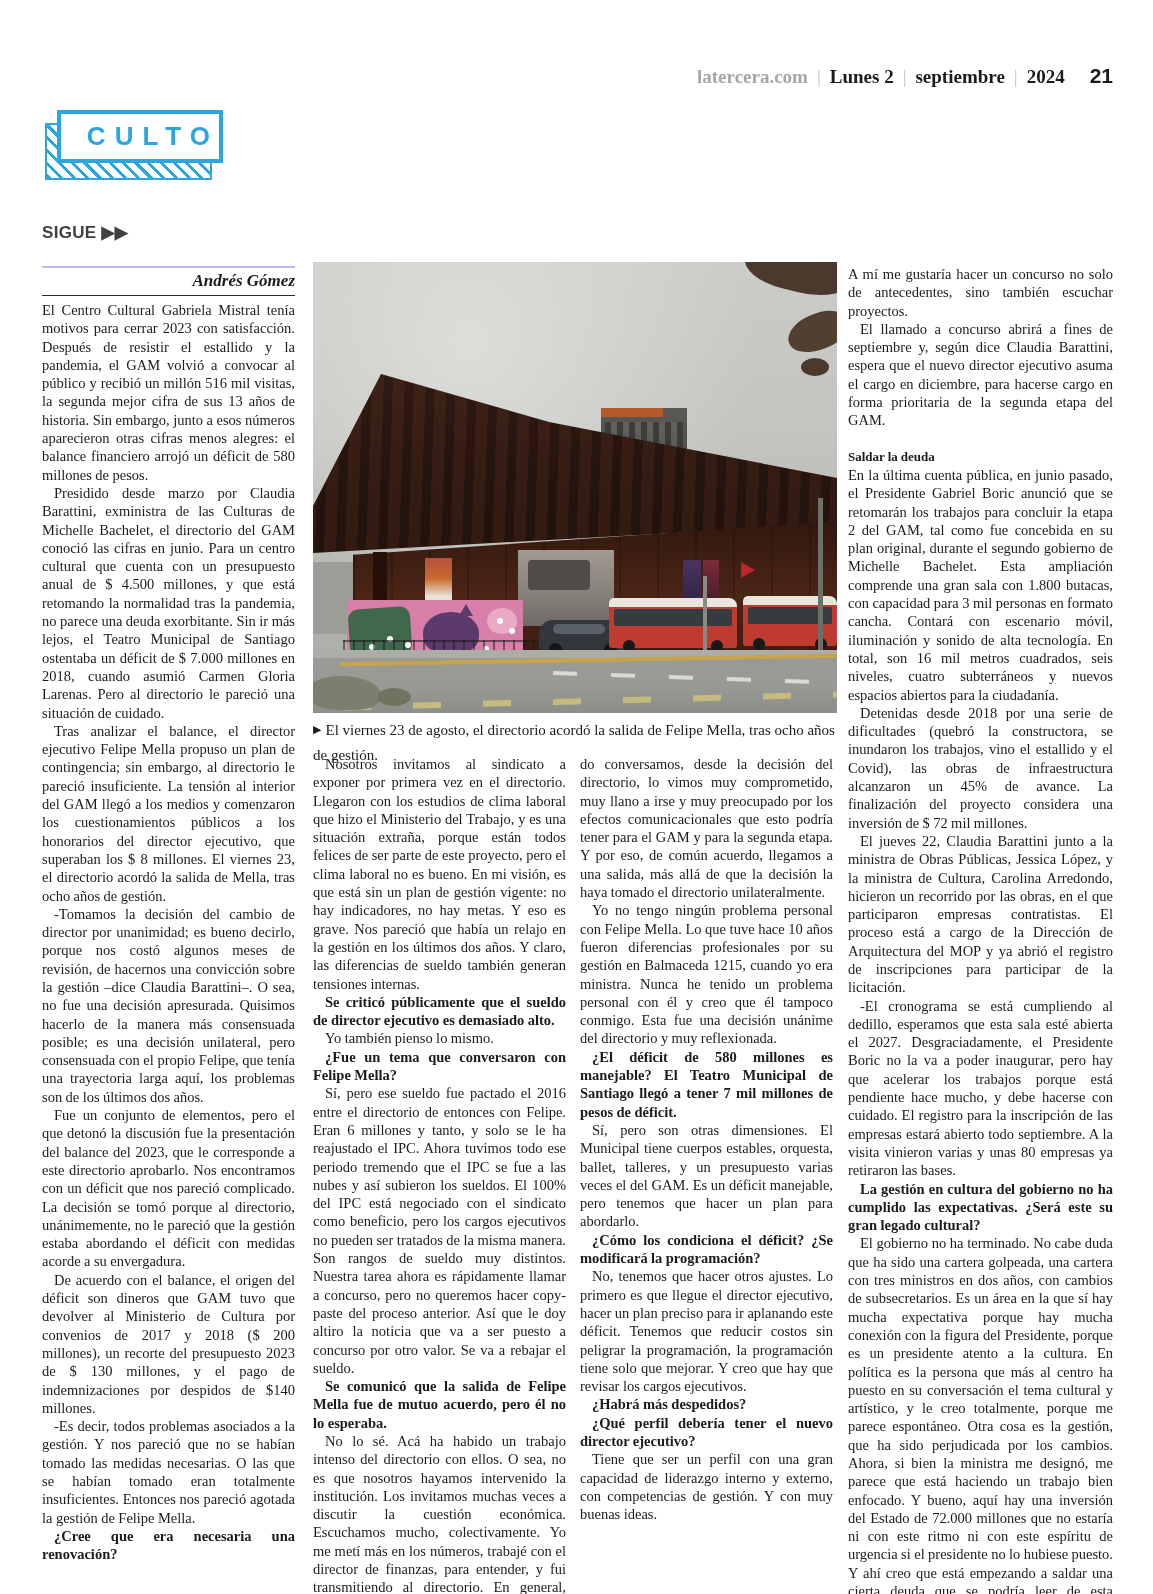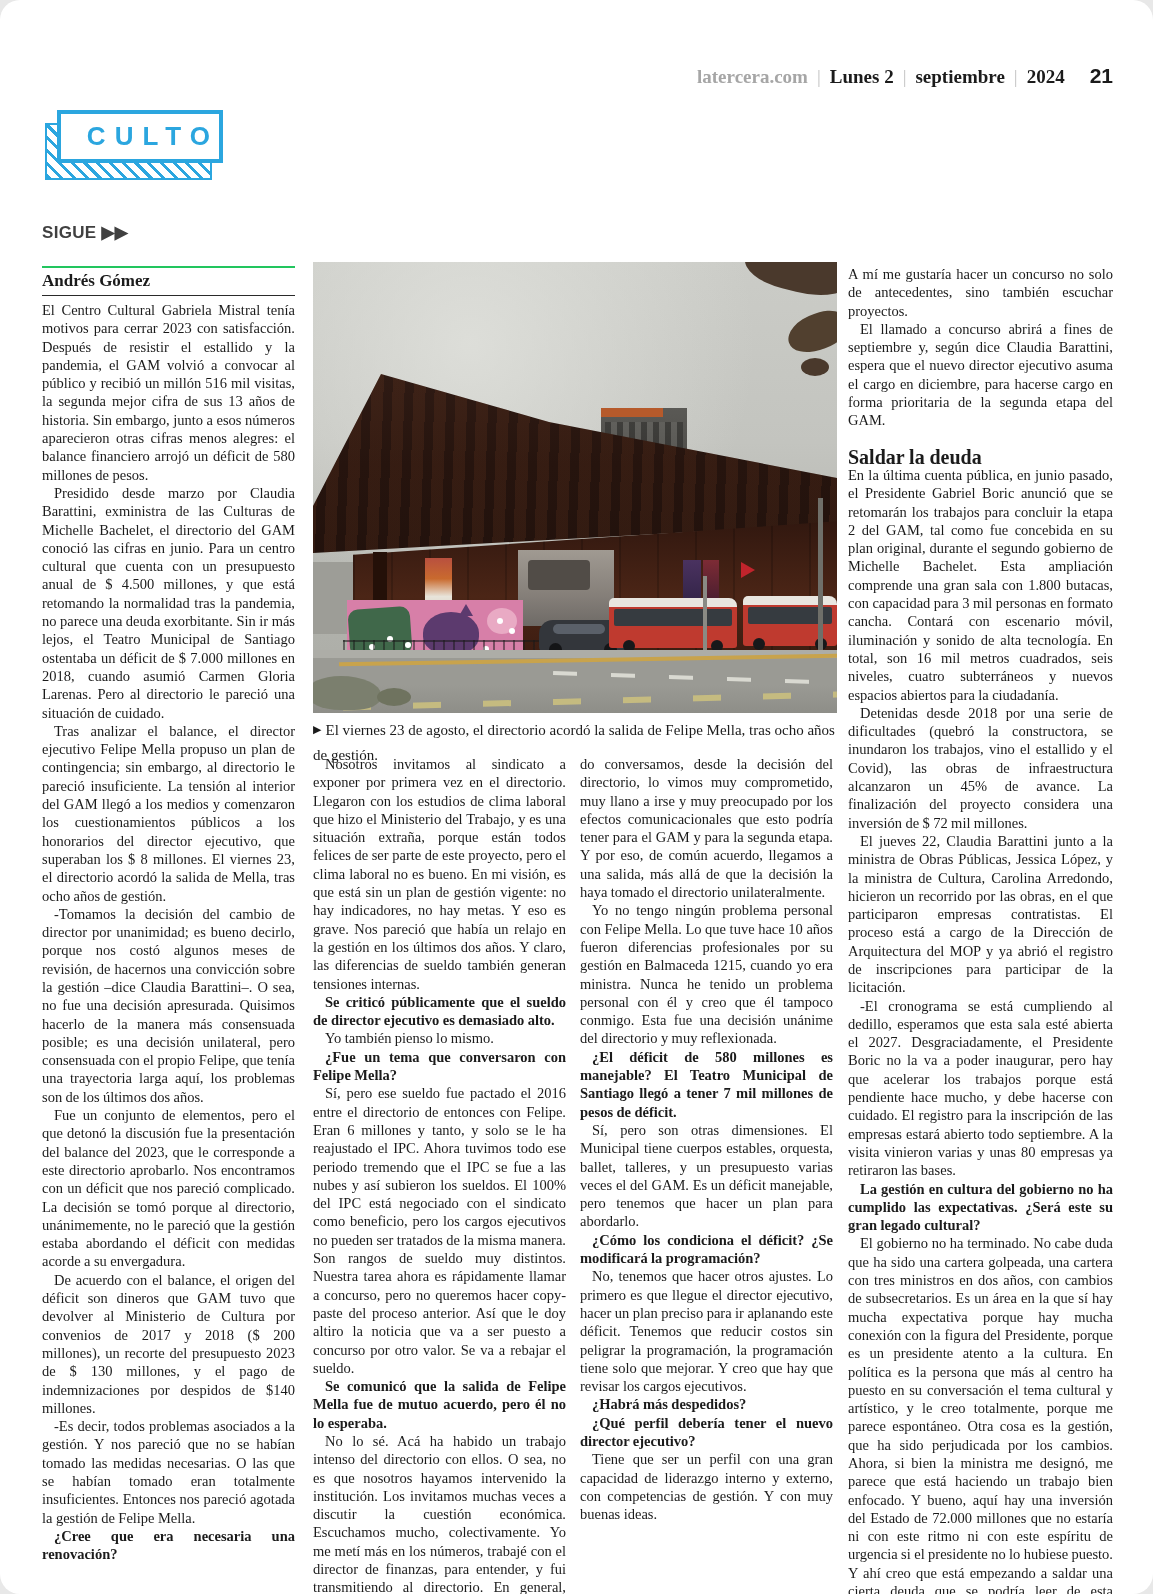--- a/index.html
+++ b/index.html
@@ -1,52 +1,52 @@
 <!DOCTYPE html>
 <html lang="es"><head>
 <meta charset="utf-8">
 <style>
   html,body{margin:0;padding:0;background:#e8e8e8;}
   .page{position:relative;width:1153px;height:1594px;margin:0 auto;background:#ffffff;overflow:hidden;
-        font-family:"Liberation Serif","DejaVu Serif",serif;color:#1b1b1b;border-radius:20px;}
+        font-family:"Liberation Serif","DejaVu Serif",serif;color:#1b1b1b;}
 
   
   .masthead{position:absolute;top:64px;right:40px;display:flex;align-items:baseline;gap:9px;
             font-size:19px;font-weight:bold;}
   .masthead .site{color:#a6a6a6;}
   .masthead .sep{color:#c4c4c4;font-weight:normal;}
   .masthead .pagenum{font-family:"Liberation Sans",sans-serif;font-size:21px;margin-left:16px;}
 
   
   .logo{position:absolute;left:42px;top:110px;width:184px;height:70px;}
   .logo-hatch{position:absolute;left:3px;top:13px;width:163px;height:53px;border:2px solid #2ba6df;
               background:repeating-linear-gradient(45deg,#2ba6df 0 3px,#ffffff 3px 9px);}
   .logo-box{position:absolute;left:15px;top:0;width:158px;height:45px;background:#ffffff;
             border:4px solid #2ba6df;display:flex;align-items:center;justify-content:flex-end;}
   .logo-text{font-family:"Liberation Sans",sans-serif;font-weight:bold;font-size:26px;color:#2ba6df;
              letter-spacing:9px;text-indent:9px;}
 
   .sigue{position:absolute;left:42px;top:222px;font-family:"Liberation Sans",sans-serif;
          font-weight:bold;font-size:17px;letter-spacing:.3px;color:#404040;}
 
-  .byline{position:absolute;left:42px;top:266px;width:253px;border-top:2px solid #22c55e;
-          border-bottom:1px solid #2a2a2a;padding:3px 0 4px;font-weight:bold;font-size:17px;}
+  .byline{position:absolute;left:42px;top:266px;width:253px;border-top:2px solid #c4b5fd;
+          border-bottom:1px solid #2a2a2a;padding:3px 0 4px;font-weight:bold;font-style:italic;font-size:17px;text-align:right;}
 
   
   .col{position:absolute;width:253px;font-size:14.5px;line-height:18.3px;text-align:justify;
        hyphens:auto;-webkit-hyphens:auto;word-spacing:-0.2px;}
   .col-left {left:42px; top:301px;}
   .col-mid1 {left:313px;top:755px;}
   .col-mid2 {left:580px;top:755px;}
   .col-right{left:848px;top:265px;width:265px;}
   .blk{margin:0;}
   .p  {text-indent:12px;}
   .p0 {text-indent:0;}
   .q  {font-weight:bold;text-indent:12px;}
-  .subhead{font-weight:bold;text-indent:0;margin-top:18px;font-size:20px;}
+  .subhead{font-weight:bold;text-indent:0;margin-top:18px;font-size:13px;}
 
   
   .photo{position:absolute;left:313px;top:262px;width:524px;height:451px;overflow:hidden;
          background:linear-gradient(180deg,#cbccc7 0%,#c3c4bf 40%,#b3b4ae 72%,#a9aaa4 100%);}
   .photo *{position:absolute;}
   .ph-skylight{left:0;top:0;width:100%;height:100%;
          background:radial-gradient(ellipse at 30% 18%,rgba(226,227,222,.8) 0%,rgba(226,227,222,0) 55%);}
   .ph-leaf1{right:-18px;top:-22px;width:110px;height:52px;background:#4a392c;border-radius:40% 60% 55% 45%;transform:rotate(14deg);}
   .ph-leaf2{right:-10px;top:52px;width:60px;height:36px;background:#51402f;border-radius:60% 40% 50% 50%;transform:rotate(-18deg);}
   .ph-leaf3{right:8px;top:96px;width:28px;height:18px;background:#4a392c;border-radius:50%;}

